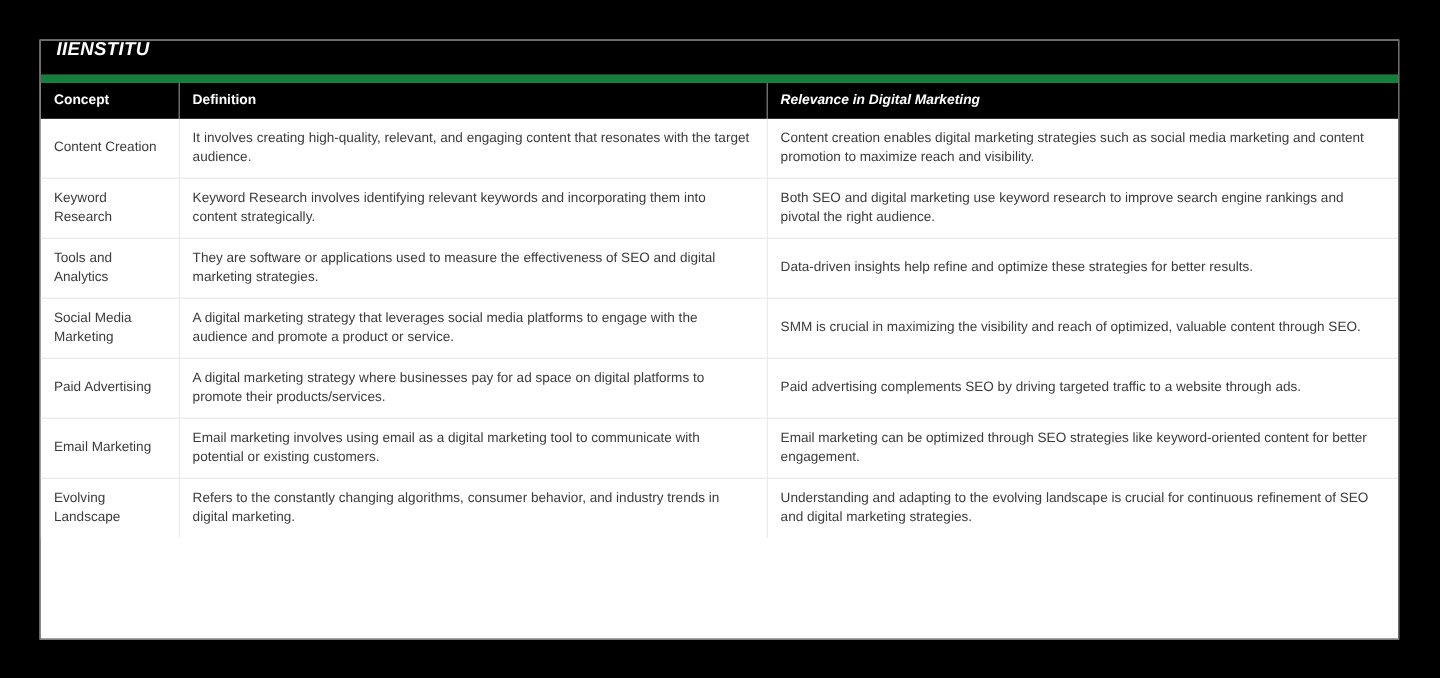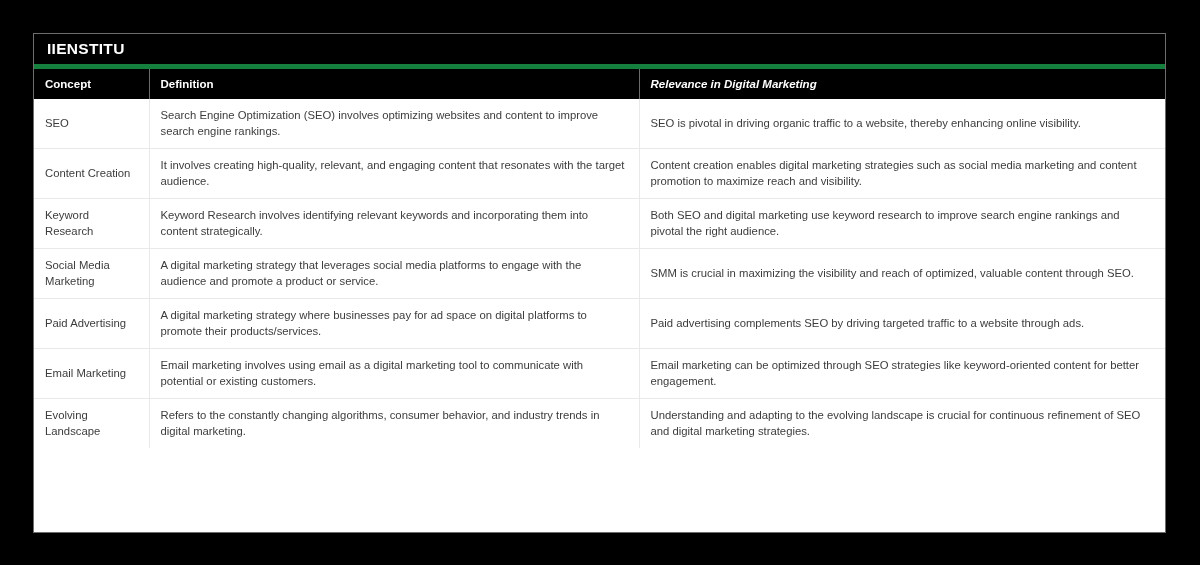--- a/index.html
+++ b/index.html
@@ -28,23 +28,23 @@
     width: 1133px;
     height: 500px;
     background: #ffffff;
     border: 1px solid #6d6d6d;
   }
 
   .brand-bar {
     height: 35px;
     background: #000000;
     display: flex;
-    align-items: center;
     padding: 0 0 0 13px;
-    border-bottom: 5px solid #15803d;
+    border-bottom: 7px solid #15803d;
+    font-style: italic;
   }
 
   .brand-title {
     color: #ffffff;
     font-size: 15.5px;
     font-weight: bold;
     letter-spacing: 0.3px;
     line-height: 1;
     font-family: "Liberation Sans", sans-serif;
   }
@@ -112,33 +112,33 @@
       </colgroup>
       <thead>
         <tr>
           <th>Concept</th>
           <th>Definition</th>
           <th>Relevance in Digital Marketing</th>
         </tr>
       </thead>
       <tbody id="table-body">
           <tr>
-            <td class="c-concept">SEO</td>
-            <td class="c-definition">Search Engine Optimization (SEO) involves optimizing websites and content to improve search engine rankings.</td>
-            <td class="c-relevance">SEO is pivotal in driving organic traffic to a website, thereby enhancing online visibility.</td>
-          </tr>
-          <tr>
             <td class="c-concept">Content Creation</td>
             <td class="c-definition">It involves creating high-quality, relevant, and engaging content that resonates with the target audience.</td>
             <td class="c-relevance">Content creation enables digital marketing strategies such as social media marketing and content promotion to maximize reach and visibility.</td>
           </tr>
           <tr>
             <td class="c-concept">Keyword Research</td>
             <td class="c-definition">Keyword Research involves identifying relevant keywords and incorporating them into content strategically.</td>
             <td class="c-relevance">Both SEO and digital marketing use keyword research to improve search engine rankings and pivotal the right audience.</td>
+          </tr>
+          <tr>
+            <td class="c-concept">Tools and Analytics</td>
+            <td class="c-definition">They are software or applications used to measure the effectiveness of SEO and digital marketing strategies.</td>
+            <td class="c-relevance">Data-driven insights help refine and optimize these strategies for better results.</td>
           </tr>
           <tr>
             <td class="c-concept">Social Media Marketing</td>
             <td class="c-definition">A digital marketing strategy that leverages social media platforms to engage with the audience and promote a product or service.</td>
             <td class="c-relevance">SMM is crucial in maximizing the visibility and reach of optimized, valuable content through SEO.</td>
           </tr>
           <tr>
             <td class="c-concept">Paid Advertising</td>
             <td class="c-definition">A digital marketing strategy where businesses pay for ad space on digital platforms to promote their products/services.</td>
             <td class="c-relevance">Paid advertising complements SEO by driving targeted traffic to a website through ads.</td>

